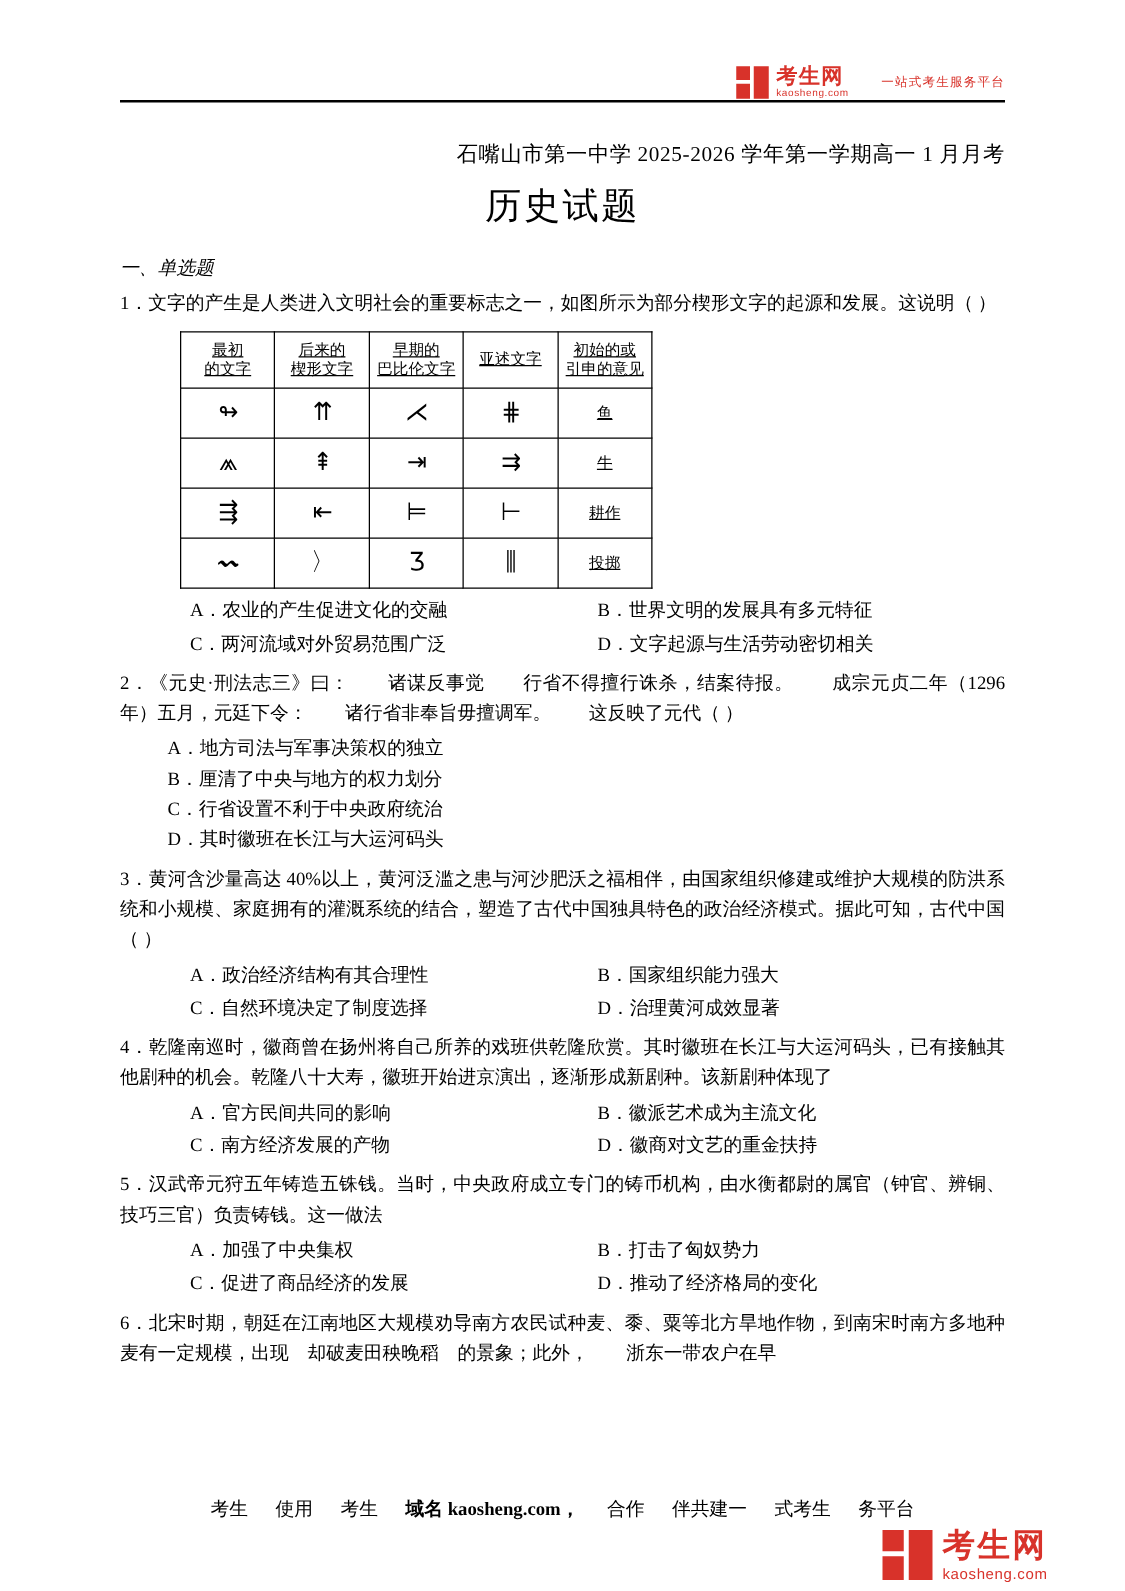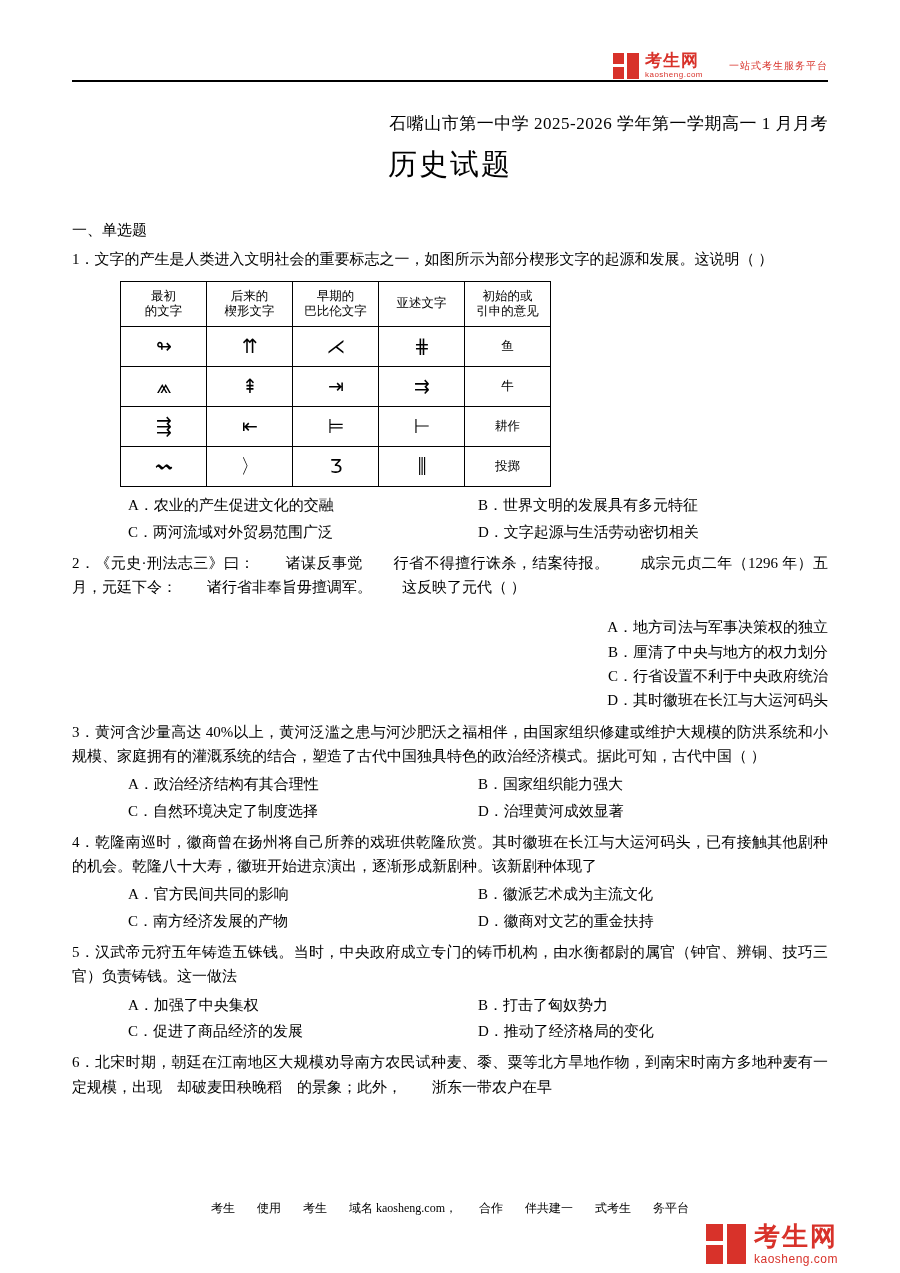--- a/index.html
+++ b/index.html
@@ -13,21 +13,21 @@
     font-family: "Liberation Serif", "DejaVu Serif", serif;
     color: #000000;
     position: relative;
     overflow: hidden;
   }
   .page {
     position: relative;
     width: 900px;
     height: 1273px;
     box-sizing: border-box;
-    padding: 0 72px;
+    padding: 0 96px;
   }
 
   
   .header {
     position: relative;
     height: 86px;
   }
   .logo-block {
     position: absolute;
     right: 0;
@@ -97,52 +97,53 @@
     text-align: center;
     font-size: 29px;
     font-weight: normal;
     margin-top: 10px;
     letter-spacing: 2px;
   }
 
   
   .section-label {
     font-size: 15px;
-    margin-top: 36px;
+    margin-top: 20px;
+    font-style: italic;
   }
   .q {
     font-size: 15px;
     line-height: 1.62;
     margin-top: 7px;
     text-align: justify;
   }
   .opts-grid {
     display: grid;
     grid-template-columns: 1fr 1fr;
     margin: 4px 0 0 56px;
     row-gap: 2px;
     font-size: 15px;
     line-height: 1.62;
   }
   .opts-list {
-    margin: 16px 0 0 38px;
+    margin: 4px 0 0 38px;
     font-size: 15px;
     line-height: 1.62;
-    text-align: right;
   }
   .opts-list div { }
 
   
   .table-wrap {
     margin: 10px 0 6px 48px;
   }
   table.cune {
     border-collapse: collapse;
-    width: 431px;
+    width: 378px;
     table-layout: fixed;
+    text-decoration: underline;
   }
   table.cune td, table.cune th {
     border: 1px solid #000;
     text-align: center;
     vertical-align: middle;
     font-size: 12.5px;
     font-family: "Liberation Sans", sans-serif;
     padding: 2px 1px;
     height: 35px;
   }
@@ -160,27 +161,27 @@
     transform: scaleY(1.05);
   }
   .glyph.small { font-size: 16px; }
 
   
   .footer {
     position: absolute;
     left: 72px;
     right: 72px;
     bottom: 56px;
-    font-size: 12px;
+    font-size: 15px;
     display: flex;
     justify-content: center;
     gap: 22px;
     white-space: nowrap;
   }
-  .footer .domain { font-weight: normal; }
+  .footer .domain { font-weight: bold; }
   .watermark {
     position: absolute;
     right: 62px;
     bottom: 8px;
     display: flex;
     align-items: center;
     gap: 8px;
   }
   .watermark .wm-mark {
     width: 40px;

